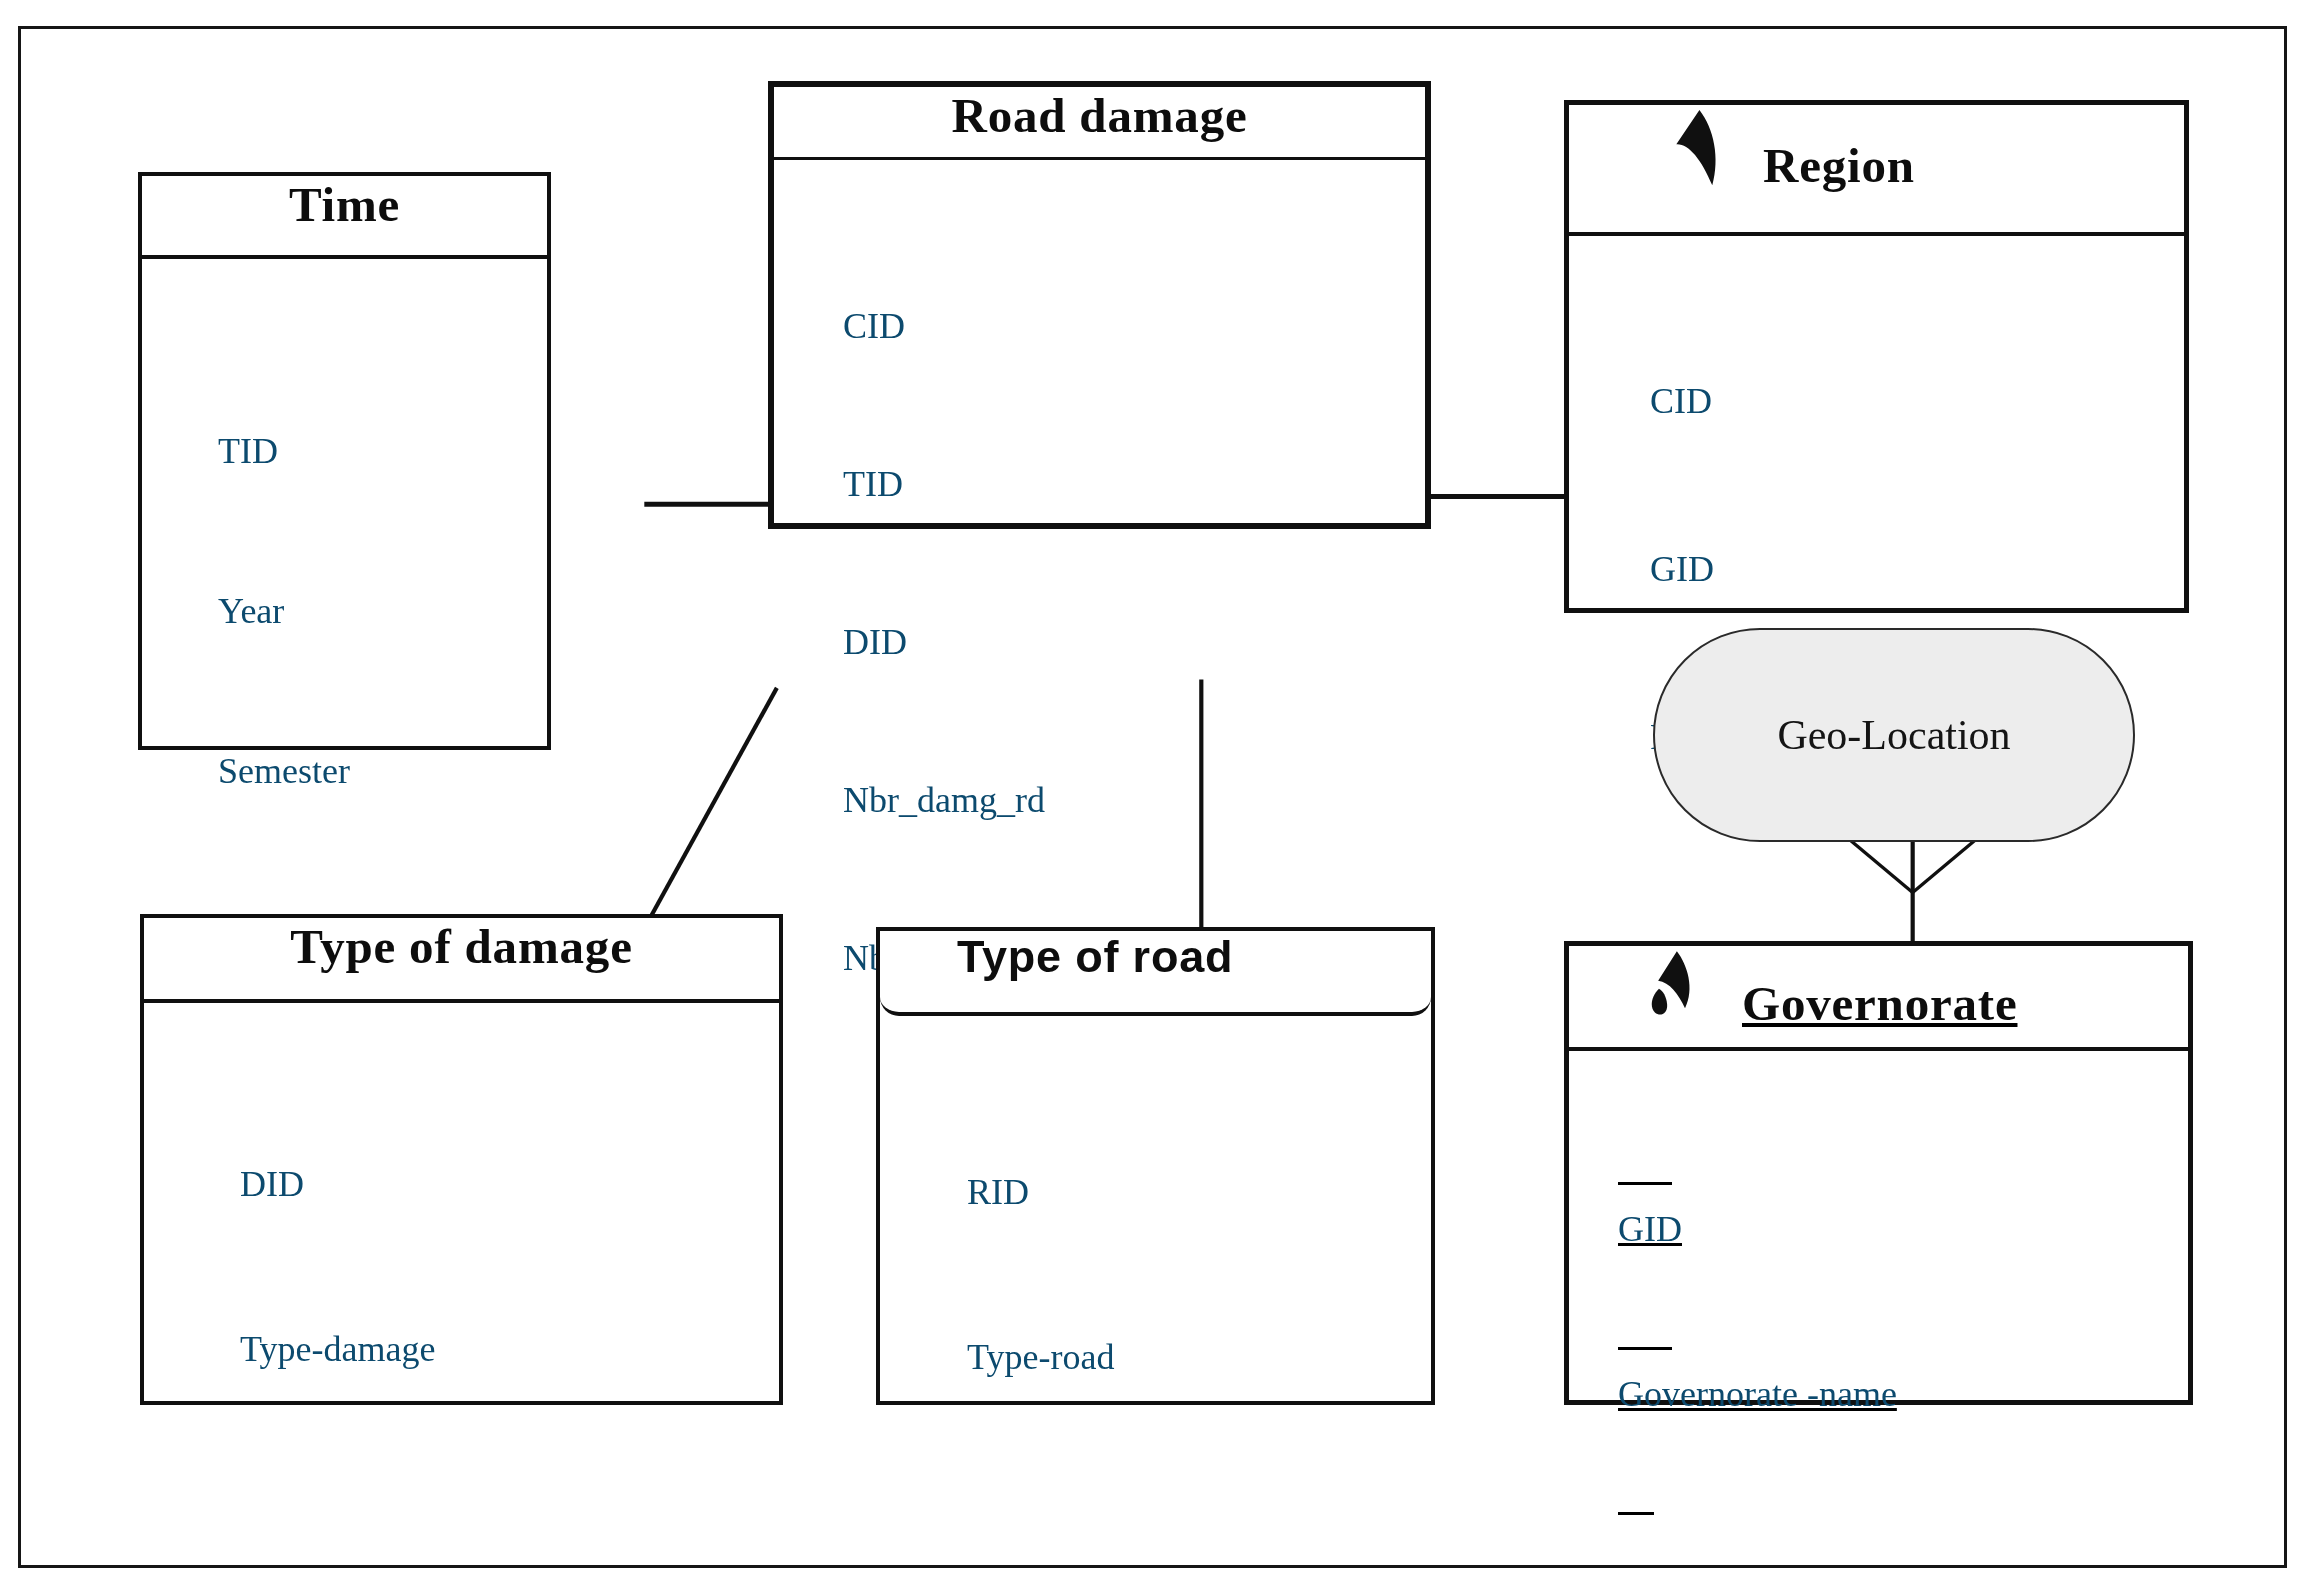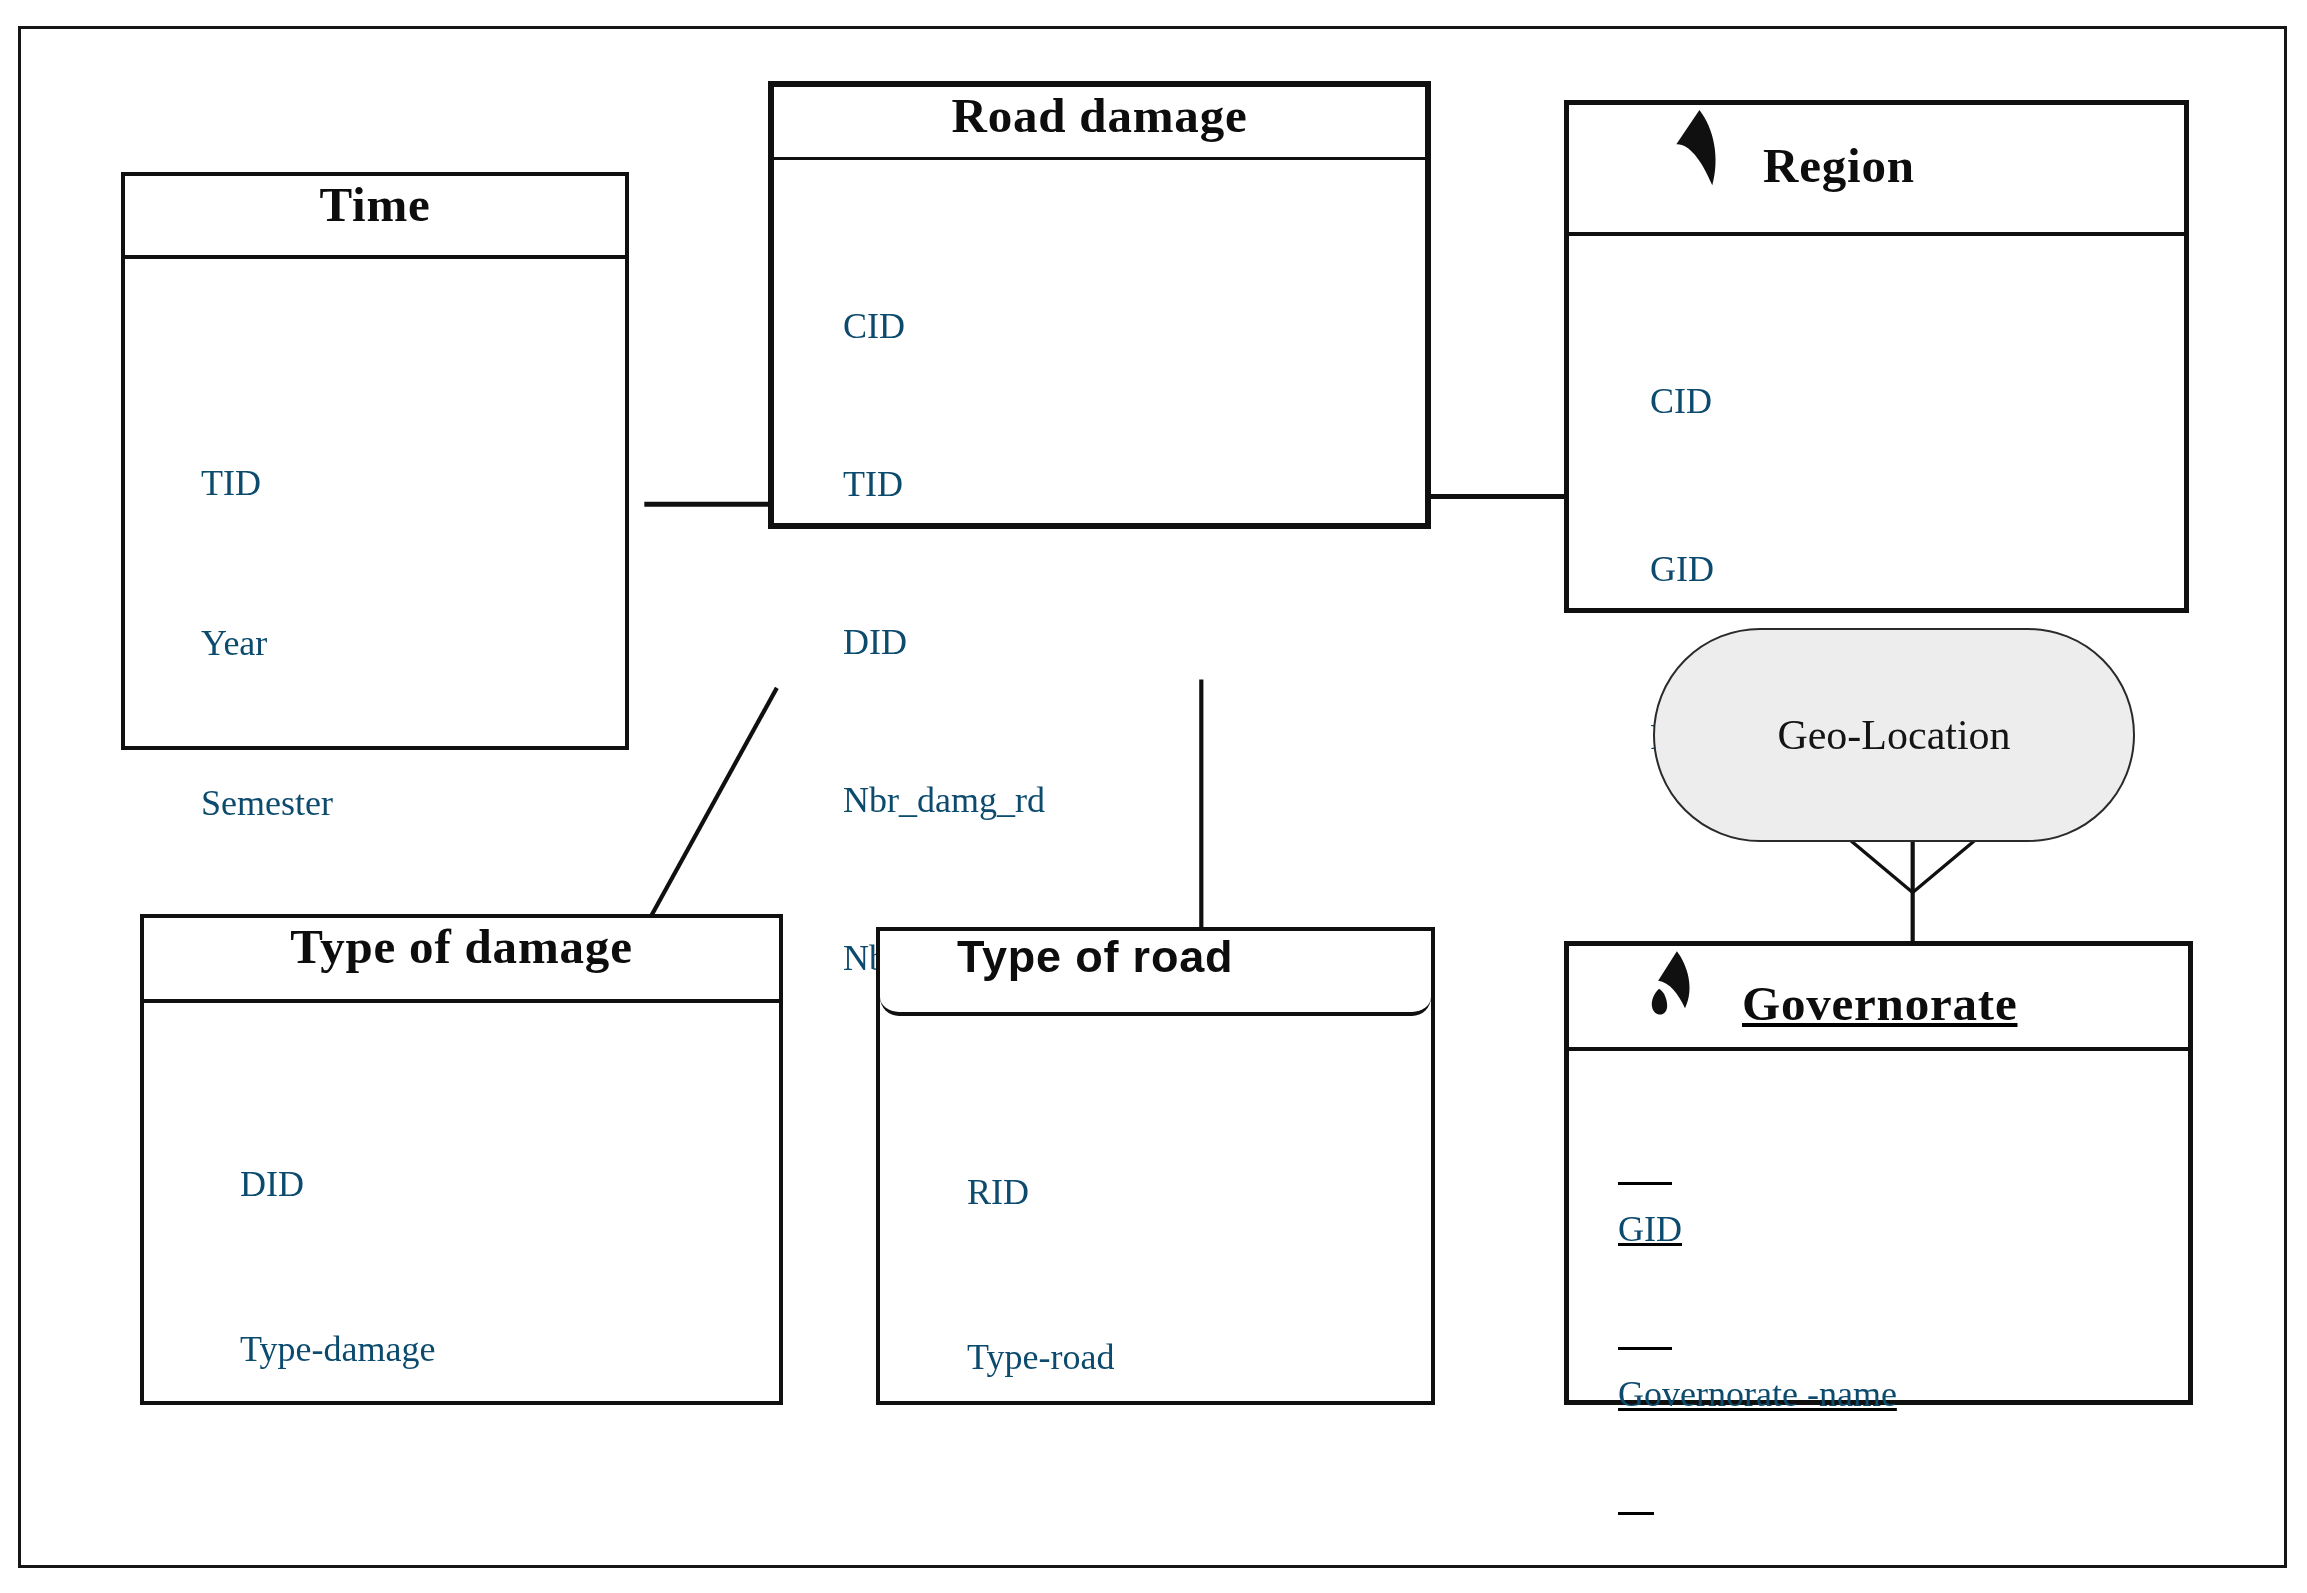--- a/index.html
+++ b/index.html
@@ -41,21 +41,21 @@
     white-space:nowrap;
   }
   .entity .attrs{
     color:#0c4a6e;
     font-size:36px;
     white-space:pre;
   }
   .attr{ }
 
   
-  #box-time{ left:121px; top:172px; width:508px; height:578px;gap:32px; }
+  #box-time{ left:138px; top:172px; width:413px; height:578px; }
   #box-time .header{ height:136px; padding-bottom:22px; }
   #box-time .attrs{ padding:70px 0 0 76px; }
   #box-time .attr{ line-height:76px; }
 
   
   #box-road-damage{ left:768px; top:81px; width:663px; height:448px; border-width:6.7px; }
   #box-road-damage .header{ height:156px; padding-bottom:13.4px; border-bottom-width:3.4px; }
   #box-road-damage .attrs{ padding:45px 0 0 69px; }
   #box-road-damage .attr{ line-height:74px; }
 

